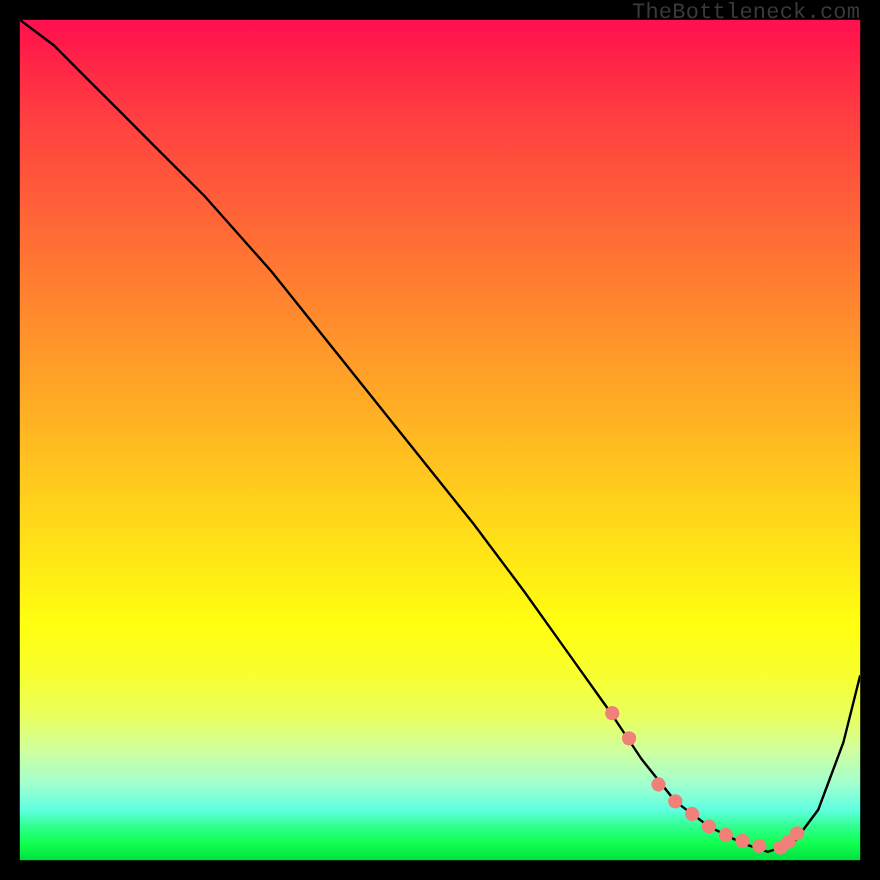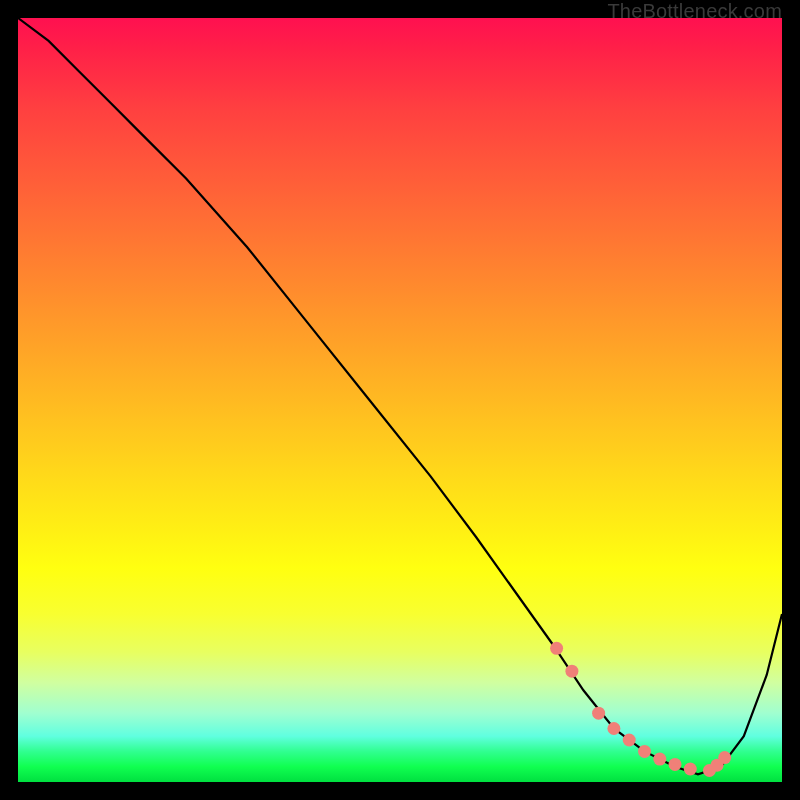--- a/index.html
+++ b/index.html
@@ -56,21 +56,21 @@
     stroke-width: 2.2;
   }
   .dot {
     fill: #f08078;
     stroke: none;
   }
   .watermark {
     position: absolute;
     top: 0px;
     right: 18px;
-    font-family: Liberation Sans, sans-serif;
+    font-family: Liberation Mono, monospace;
     font-size: 20px;
     font-weight: 500;
     color: #3a3a3a;
     letter-spacing: 0.2px;
   }
 </style>
 </head>
 <body>
 
 <div class="chart-container">

